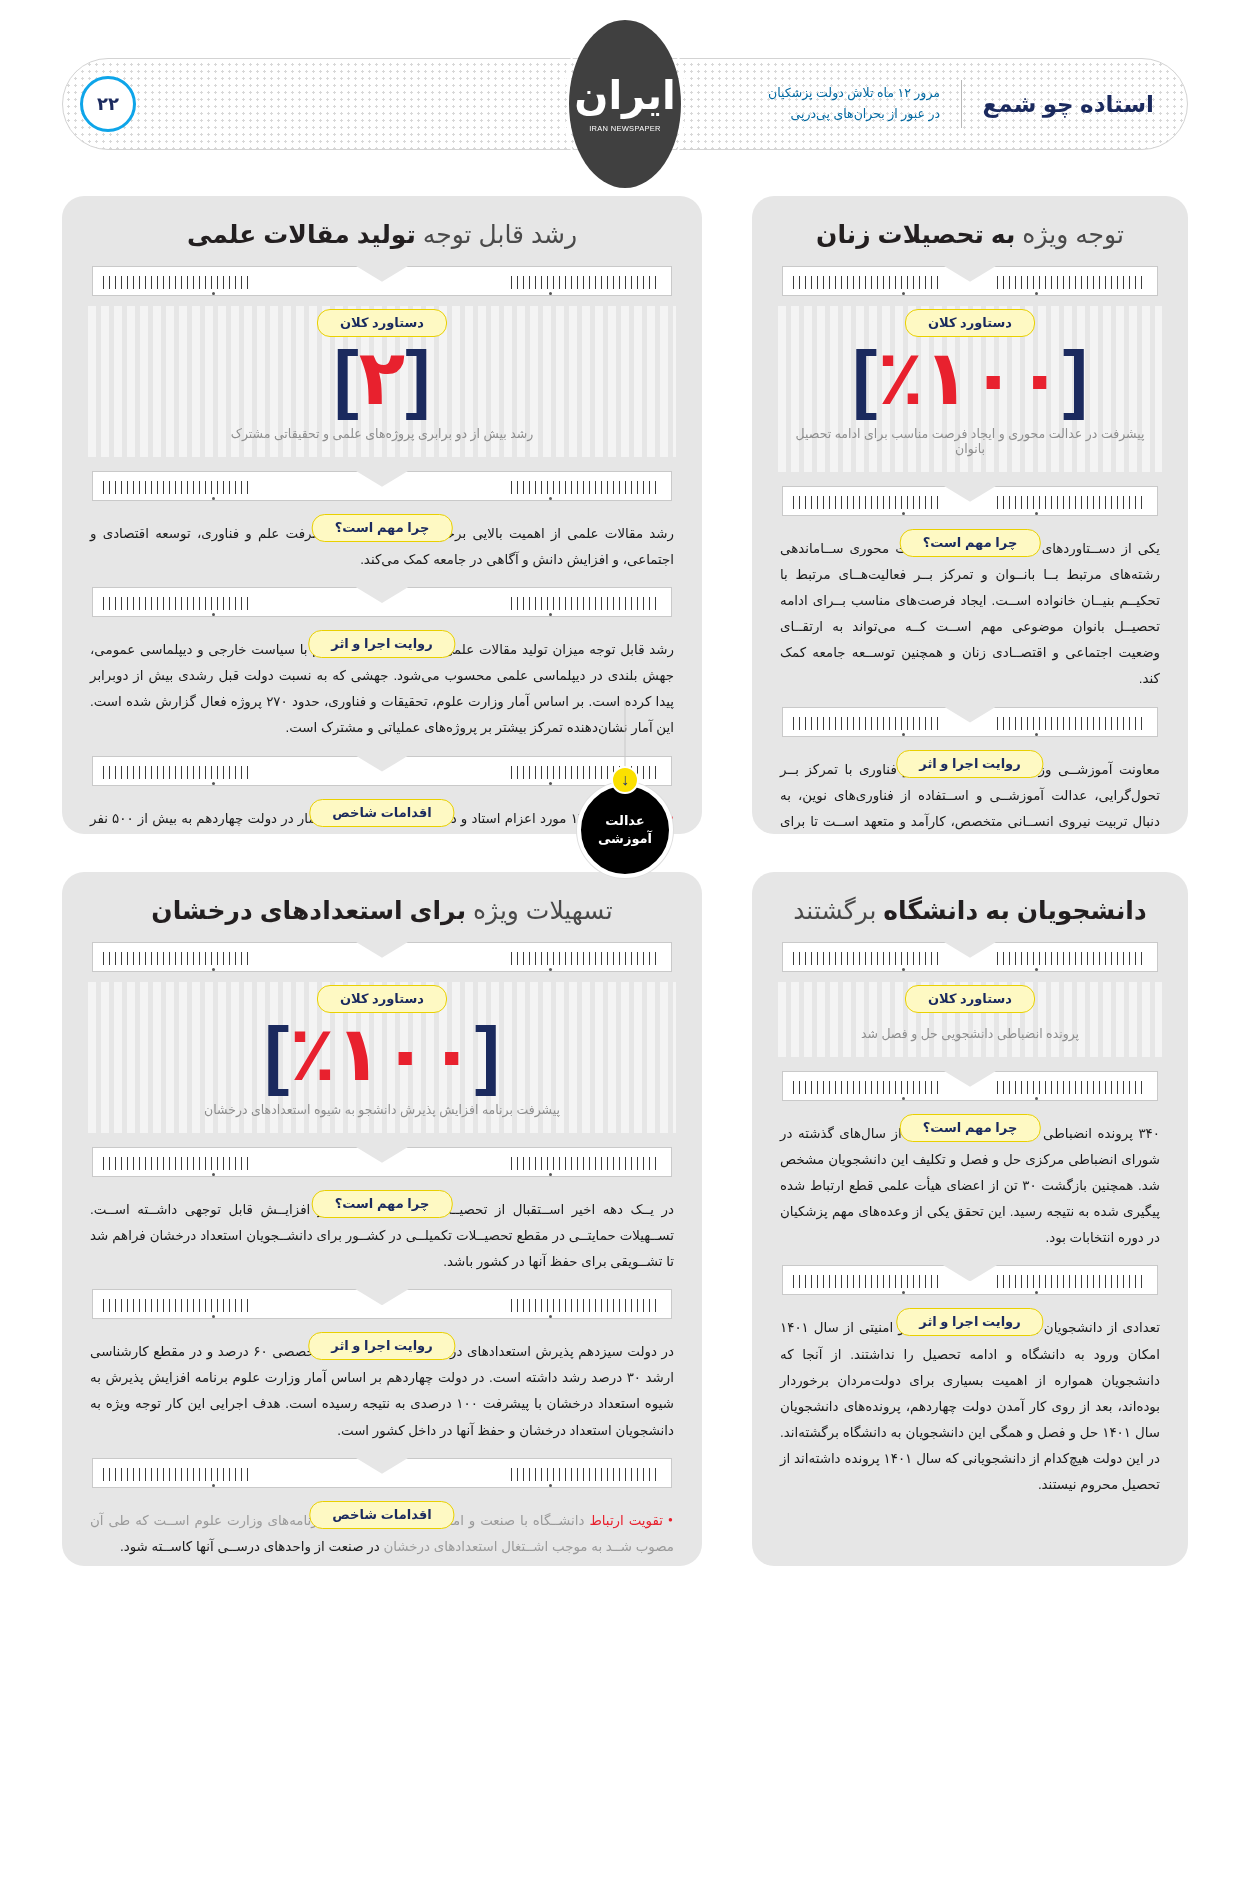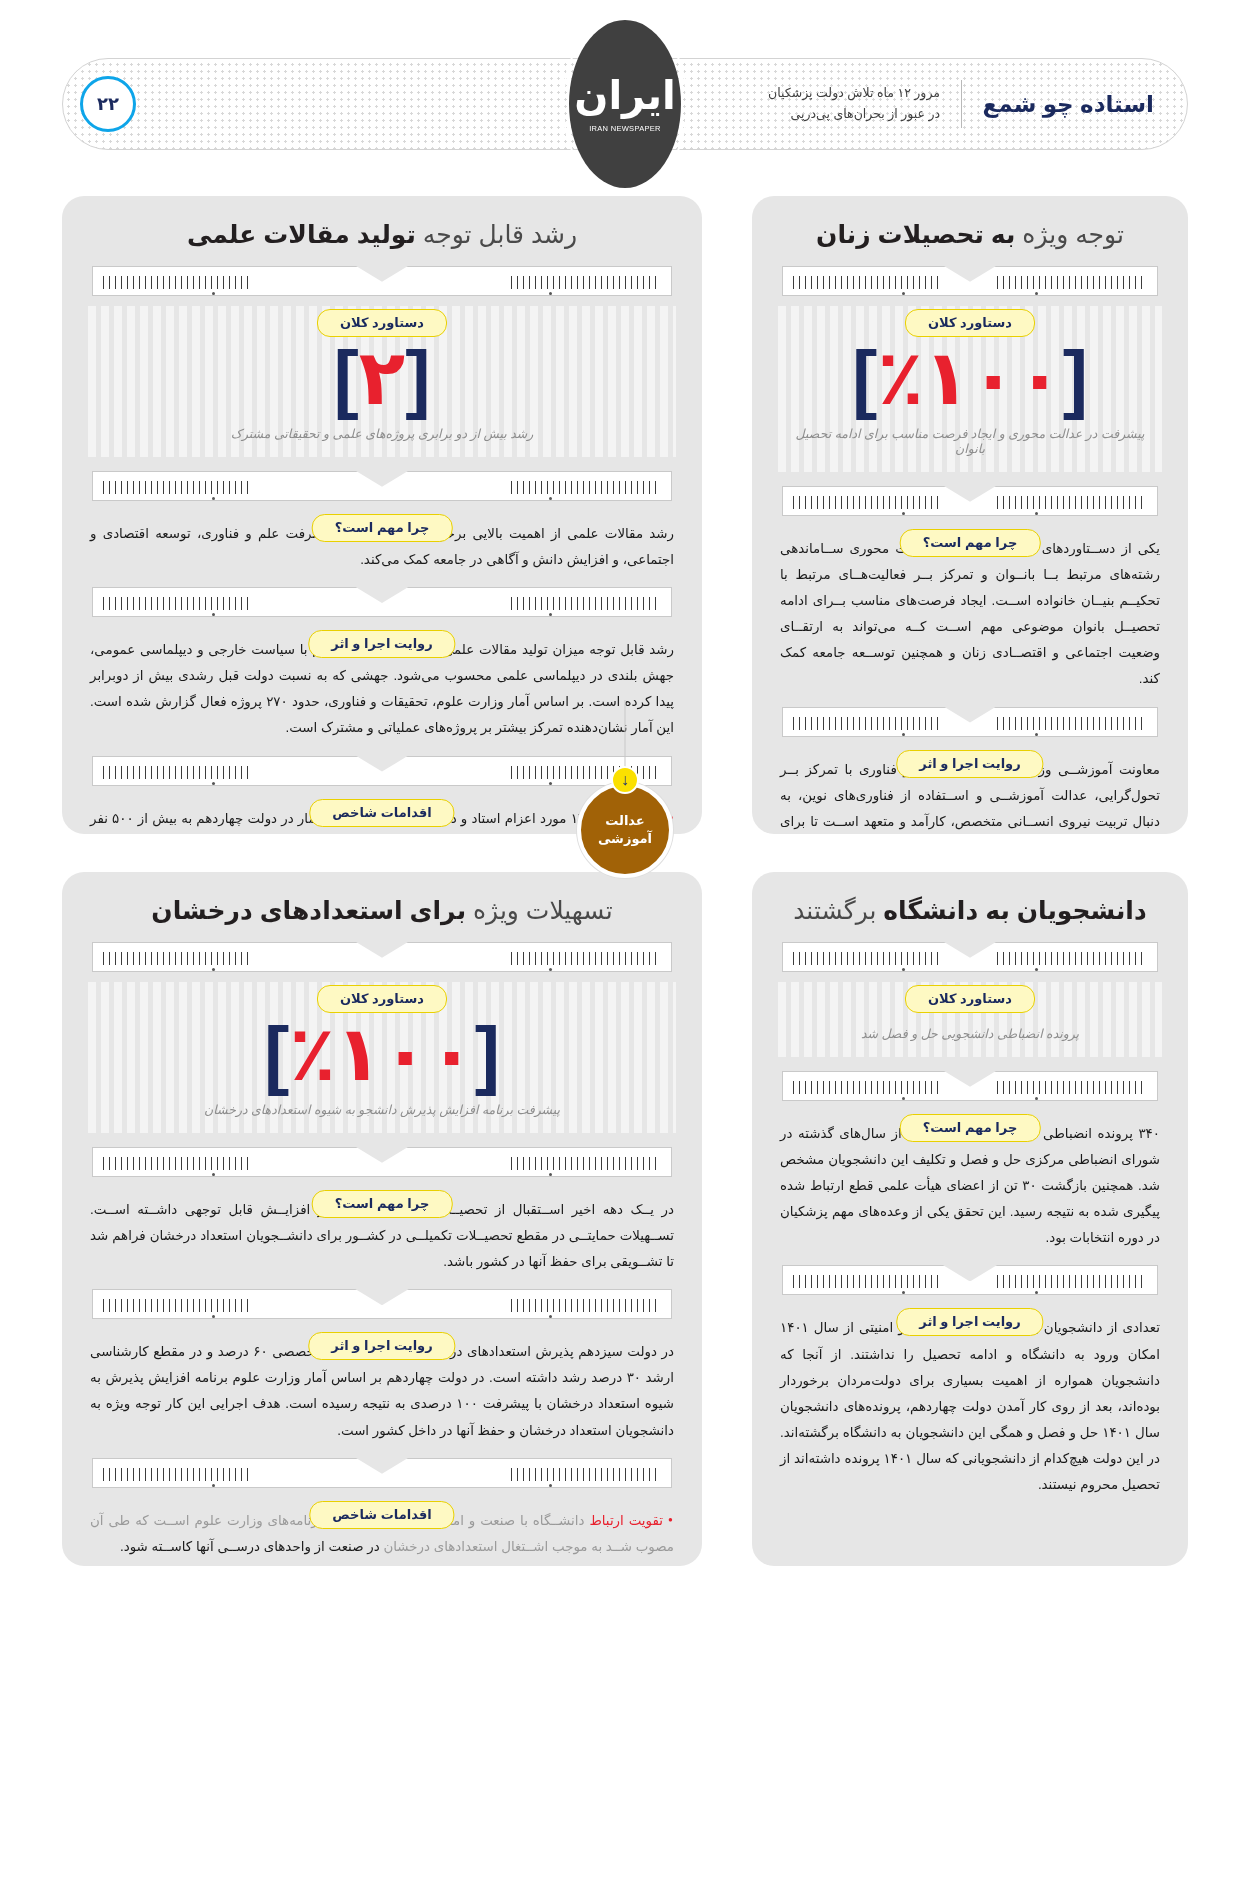--- a/index.html
+++ b/index.html
@@ -56,21 +56,21 @@
     position: absolute;
     right: 226px; top: 22px;
     width: 1px; height: 48px;
     background: #b9b9b9;
   }
   .kicker-sub {
     position: absolute;
     right: 248px; top: 50%;
     transform: translateY(-50%);
     font-size: 12.5px; line-height: 1.65;
-    color: #404040;
+    color: #0369a1;
     text-align: right;
     white-space: nowrap;
   }
   .masthead {
     position: absolute;
     left: 50%; top: 50%;
     transform: translate(-50%, -50%);
     width: 112px; height: 168px;
   }
   .masthead-oval {
@@ -147,21 +147,20 @@
     white-space: nowrap;
   }
   .bignum .brk { color: #1b2a5e; font-weight: bold; }
   .bignum.sm { font-size: 70px; }
   .hero-caption {
     text-align: center;
     font-size: 12.5px;
     color: #8d8d8d;
     margin-top: 10px;
     padding: 0 14px;
-    font-style: italic;
   }
 
   
   .sec {
     position: relative;
     margin: 14px 0 0 0;
     height: 40px;
   }
   .sec-box {
     position: absolute;
@@ -246,21 +245,21 @@
   .center-badge {
     position: absolute;
     left: 50%; top: 782px;
     transform: translateX(-50%);
     width: 96px; height: 96px;
     z-index: 20;
   }
   .center-circle {
     position: absolute;
     inset: 0;
-    background: #a16207;
+    background: #000000;
     border-radius: 50%;
     border: 4px solid #ffffff;
     display: flex; flex-direction: column;
     align-items: center; justify-content: center;
     box-shadow: 0 0 0 1px #dedede;
   }
   .center-circle .ln {
     color: #fff; font-size: 13px; font-weight: bold; line-height: 1.35;
   }
   .arrow-chip {

